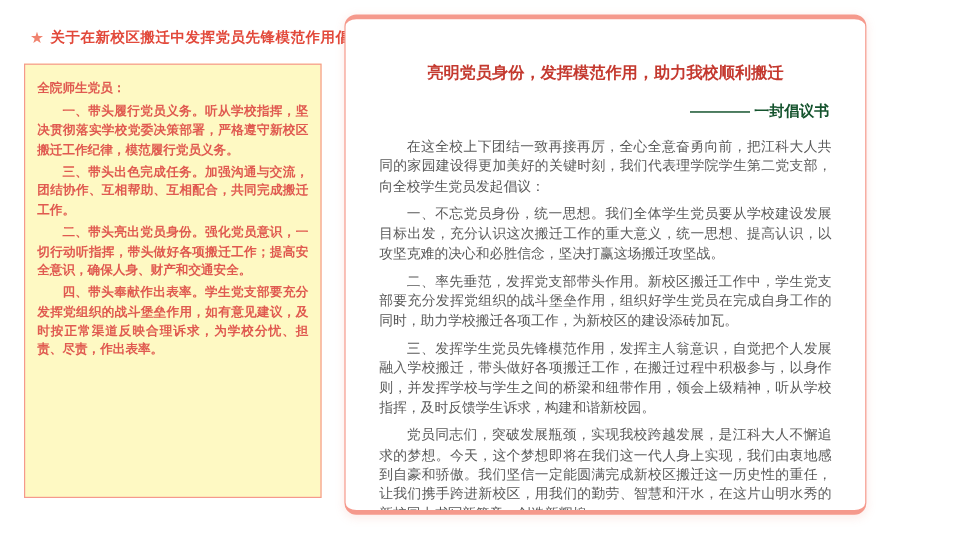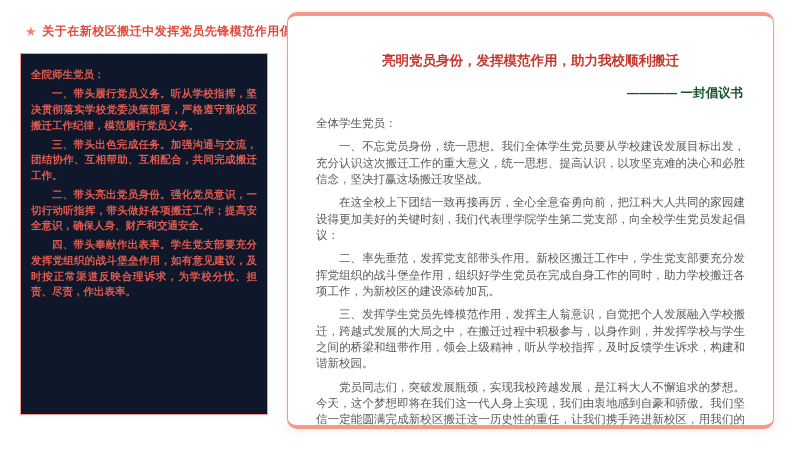--- a/index.html
+++ b/index.html
@@ -4,29 +4,29 @@
 <style>
   * { margin:0; padding:0; box-sizing:border-box; }
   html,body { width:800px; height:450px; background:#ffffff; overflow:hidden; }
   body { font-family:"Liberation Sans","DejaVu Sans",sans-serif; position:relative; }
 
   
   .left-panel { position:absolute; left:20px; top:24px; width:248px; }
   .left-title-row { text-align:center; color:#e2493b; font-weight:bold; font-size:12px;
                     letter-spacing:0.5px; line-height:1.2; white-space:nowrap; }
   .left-title-row .star { color:#f0836f; font-size:13px; margin:0 5px; vertical-align:-1px; }
-  .left-box { margin-top:13px; border:1px solid #f5998c; background:#0f172a;
+  .left-box { margin-top:13px; border:1px solid #f5998c; background:#fef9c3;
               height:362px; padding:13px 10px 10px; overflow:hidden;
               color:#e05a50; font-weight:bold; font-size:10.5px; line-height:1.5;
               text-align:justify; }
   .left-box p { text-indent:2em; margin-bottom:3px; }
   .left-box p.salutation { text-indent:0; margin-bottom:4px; }
 
   
-  .right-card { position:absolute; left:287px; top:12px; width:487px; height:417px;
+  .right-card { position:absolute; left:287px; top:12px; width:435px; height:417px;
                 background:#ffffff; border:1px solid #f5998c;
                 border-top:4px solid #f5998c; border-bottom:4px solid #f5998c;
                 border-radius:10px; padding:24px 28px 0;
                 box-shadow:0 2px 8px rgba(240,145,130,0.18); overflow:hidden; }
   .right-title { text-align:center; color:#c4392f; font-weight:bold; font-size:13.5px;
                  margin-top:12px; }
   .right-subtitle { text-align:right; color:#14532d; font-weight:bold; font-size:12.5px;
                     margin:15px 2px 0 0; }
   .right-body { margin-top:13px; color:#595959; font-size:11.5px; line-height:1.42;
                 text-align:justify; }
@@ -47,21 +47,20 @@
     <p>二、带头亮出党员身份。强化党员意识，一切行动听指挥，带头做好各项搬迁工作；提高安全意识，确保人身、财产和交通安全。</p>
     <p>四、带头奉献作出表率。学生党支部要充分发挥党组织的战斗堡垒作用，如有意见建议，及时按正常渠道反映合理诉求，为学校分忧、担责、尽责，作出表率。</p>
 
   </div>
 </div>
 
 <div class="right-card">
   <div class="right-title">亮明党员身份，发挥模范作用，助力我校顺利搬迁</div>
   <div class="right-subtitle">———— 一封倡议书</div>
   <div class="right-body">
-    <p class="salutation">全体学生党员：</p>
+    <p>在这全校上下团结一致再接再厉，全心全意奋勇向前，把江科大人共同的家园建设得更加美好的关键时刻，我们代表理学院学生第二党支部，向全校学生党员发起倡议：</p>
     <p>一、不忘党员身份，统一思想。我们全体学生党员要从学校建设发展目标出发，充分认识这次搬迁工作的重大意义，统一思想、提高认识，以攻坚克难的决心和必胜信念，坚决打赢这场搬迁攻坚战。</p>
-    <p>在这全校上下团结一致再接再厉，全心全意奋勇向前，把江科大人共同的家园建设得更加美好的关键时刻，我们代表理学院学生第二党支部，向全校学生党员发起倡议：</p>
     <p>二、率先垂范，发挥党支部带头作用。新校区搬迁工作中，学生党支部要充分发挥党组织的战斗堡垒作用，组织好学生党员在完成自身工作的同时，助力学校搬迁各项工作，为新校区的建设添砖加瓦。</p>
-    <p>三、发挥学生党员先锋模范作用，发挥主人翁意识，自觉把个人发展融入学校搬迁，跨越式发展的大局之中，在搬迁过程中积极参与，以身作则，并发挥学校与学生之间的桥梁和纽带作用，领会上级精神，听从学校指挥，及时反馈学生诉求，构建和谐新校园。</p>
+    <p>三、发挥学生党员先锋模范作用，发挥主人翁意识，自觉把个人发展融入学校搬迁，带头做好各项搬迁工作，在搬迁过程中积极参与，以身作则，并发挥学校与学生之间的桥梁和纽带作用，领会上级精神，听从学校指挥，及时反馈学生诉求，构建和谐新校园。</p>
     <p>党员同志们，突破发展瓶颈，实现我校跨越发展，是江科大人不懈追求的梦想。今天，这个梦想即将在我们这一代人身上实现，我们由衷地感到自豪和骄傲。我们坚信一定能圆满完成新校区搬迁这一历史性的重任，让我们携手跨进新校区，用我们的勤劳、智慧和汗水，在这片山明水秀的新校园上书写新篇章，创造新辉煌。</p>
 
   </div>
 </div>
 
 </body></html>

